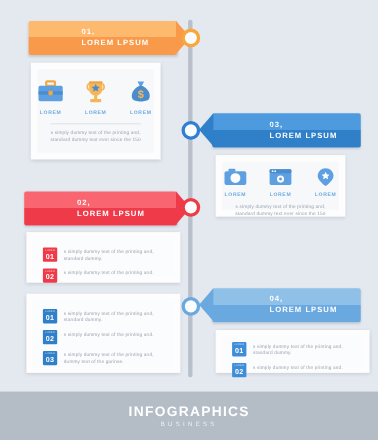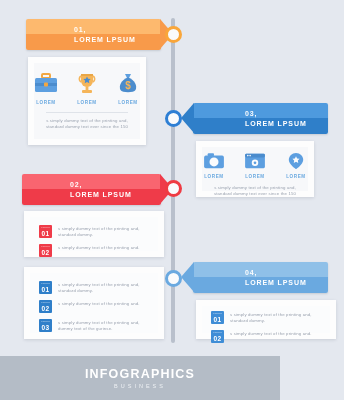--- a/index.html
+++ b/index.html
@@ -101,21 +101,21 @@
   .num-box.red {background:#ef3b49;}
   .num-box.blue{background:#2f7fc9;}
   .num-box.lblue{background:#3f8dd6;}
   .num-text{
     font-size:4.3px;line-height:6px;color:#9aa2af;
     padding-left:6px;letter-spacing:.15px;padding-top:1px;
   }
 
   
   .footer{
-    position:absolute;left:0;bottom:0;width:280px;height:44px;
+    position:absolute;left:0;bottom:0;width:344px;height:44px;
     background:#b4bcc6;display:flex;flex-direction:column;
     align-items:center;justify-content:center;
   }
   .footer .f1{
     color:#fff;font-size:12.5px;font-weight:bold;letter-spacing:1.2px;
   }
   .footer .f2{
     color:#eef1f4;font-size:5.5px;letter-spacing:3px;margin-top:2px;
   }
 </style>

